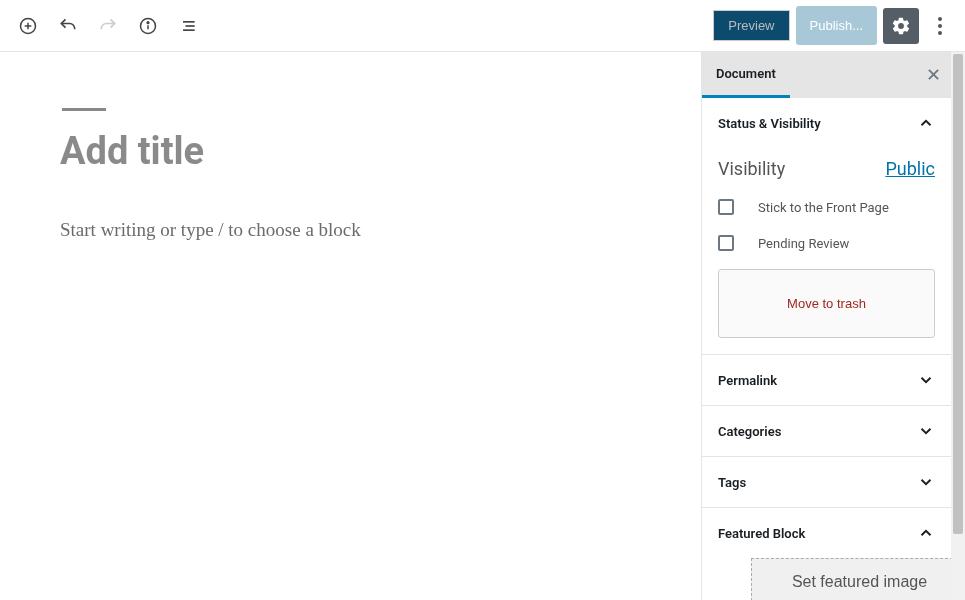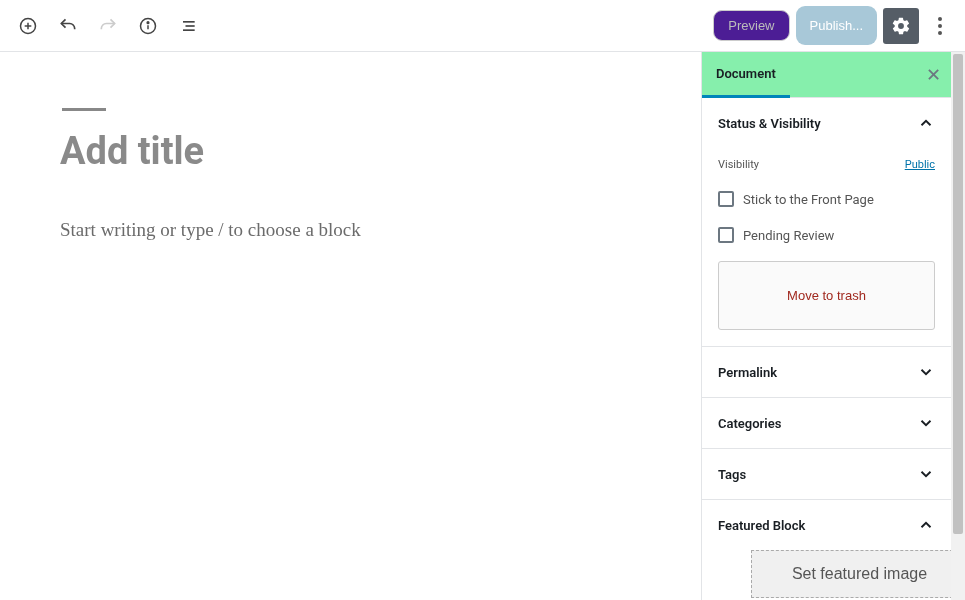--- a/index.html
+++ b/index.html
@@ -5,53 +5,53 @@
     * { box-sizing: border-box; margin: 0; padding: 0; }
     body { font-family: -apple-system, BlinkMacSystemFont, "Segoe UI", Roboto, sans-serif; font-size: 13px; color: #1e1e1e; background: #fff; width: 965px; height: 600px; overflow: hidden; }
     
     .topbar { height: 52px; border-bottom: 1px solid #e2e4e7; display: flex; align-items: center; justify-content: space-between; padding: 0 10px; }
     .topbar-left { display: flex; align-items: center; gap: 4px; }
     .topbar-right { display: flex; align-items: center; gap: 6px; }
     .icon-btn { width: 36px; height: 36px; display: flex; align-items: center; justify-content: center; background: none; border: none; cursor: pointer; border-radius: 3px; color: #444; }
     .icon-btn.disabled { color: #ccc; cursor: default; }
     .icon-btn svg { width: 20px; height: 20px; }
     
-    .preview-btn { background: #4c1d95; border: 1px solid #ccc; color: #bbb; padding: 7px 14px; border-radius: 9px; font-size: 13px; cursor: default; }
-    .publish-btn { background: #a8c8d8; color: #fff; padding: 12px 14px; border: none; border-radius: 9px; font-size: 13px; cursor: default; }
+    .preview-btn { background: #0c4a6e; border: 1px solid #ccc; color: #bbb; padding: 7px 14px; border-radius: 1px; font-size: 13px; cursor: default; }
+    .publish-btn { background: #a8c8d8; color: #fff; padding: 12px 14px; border: none; border-radius: 3px; font-size: 13px; cursor: default; }
     .gear-btn { width: 36px; height: 36px; background: #555d66; border: none; border-radius: 3px; display: flex; align-items: center; justify-content: center; cursor: pointer; }
     .gear-btn svg { width: 20px; height: 20px; fill: #fff; }
     .more-btn { width: 30px; height: 36px; background: none; border: none; cursor: pointer; color: #555; display: flex; align-items: center; justify-content: center; }
     
     .layout { display: flex; height: 548px; }
     .editor-area { flex: 1; padding: 56px 48px 0 60px; }
     .title-marker { width: 44px; height: 3px; background: #888; margin-bottom: 18px; margin-left: 2px; }
     .title-input { font-size: 38px; font-weight: 700; color: #8a8a8a; border: none; outline: none; width: 100%; font-family: inherit; }
     .title-input::placeholder { color: #8a8a8a; }
     .content-input { margin-top: 46px; font-size: 19px; color: #6b6b6b; font-family: Georgia, serif; font-style: italic; border: none; outline: none; width: 100%; }
     .content-input::placeholder { color: #6b6b6b; font-style: normal; }
     
     .sidebar { width: 264px; border-left: 1px solid #e2e4e7; background: #fff; overflow-y: auto; position: relative; }
     .scrollbar-track { position: absolute; right: 0; top: 0; bottom: 0; width: 14px; background: #f1f1f1; }
     .scrollbar-thumb { position: absolute; right: 2px; top: 2px; width: 10px; height: 480px; background: #c1c1c1; border-radius: 2px; }
     .sidebar-inner { margin-right: 14px; }
     
-    .sidebar-tabs { display: flex; align-items: center; background: #86efac; border-bottom: 1px solid #e2e4e7; height: 46px; position: relative; }
+    .sidebar-tabs { display: flex; align-items: center; background: #e5e5e5; border-bottom: 1px solid #e2e4e7; height: 46px; position: relative; }
     .tab { padding: 0 14px; height: 46px; display: flex; align-items: center; font-size: 13px; cursor: pointer; color: #6c7781; border-bottom: 3px solid transparent; }
     .tab.active { font-weight: 600; color: #191e23; border-bottom-color: #0085ba; }
     .tab-close { position: absolute; right: 10px; top: 50%; transform: translateY(-50%); background: none; border: none; font-size: 18px; color: #6c7781; cursor: pointer; }
     
     .panel { border-bottom: 1px solid #e2e4e7; }
     .panel-header { display: flex; justify-content: space-between; align-items: center; padding: 16px; cursor: pointer; font-weight: 600; font-size: 13px; color: #191e23; }
     .panel-header svg { width: 18px; height: 18px; }
     .panel-body { padding: 0 16px 16px; }
     
-    .meta-row { display: flex; justify-content: space-between; align-items: flex-end; padding: 10px 0; font-size: 11px; color: #555; gap: 16px; }
+    .meta-row { display: flex; justify-content: space-between; align-items: flex-end; padding: 10px 0; font-size: 18px; color: #555; gap: 16px; }
     .meta-link { color: #0073aa; text-decoration: underline; cursor: pointer; }
     
-    .check-row { display: flex; align-items: center; gap: 9px; padding: 10px 0; font-size: 13px; color: #555; }
+    .check-row { display: flex; align-items: center; gap: 24px; padding: 10px 0; font-size: 13px; color: #555; }
     .check-box { width: 16px; height: 16px; border: 2px solid #6c7781; border-radius: 2px; }
     
     .trash-btn { width: 100%; padding: 26px; background: #fafafa; border: 1px solid #ccc; border-radius: 3px; color: #a0281e; font-size: 13px; cursor: pointer; margin-top: 8px; }
     
     .featured-btn { width: 100%; padding: 14px; background: #f0f0f0; border: 1px dashed #aaa; font-size: 16px; cursor: pointer; color: #555; margin-left: 33px; }
   </style>
 </head>
 <body>
 
 <div class="topbar">

